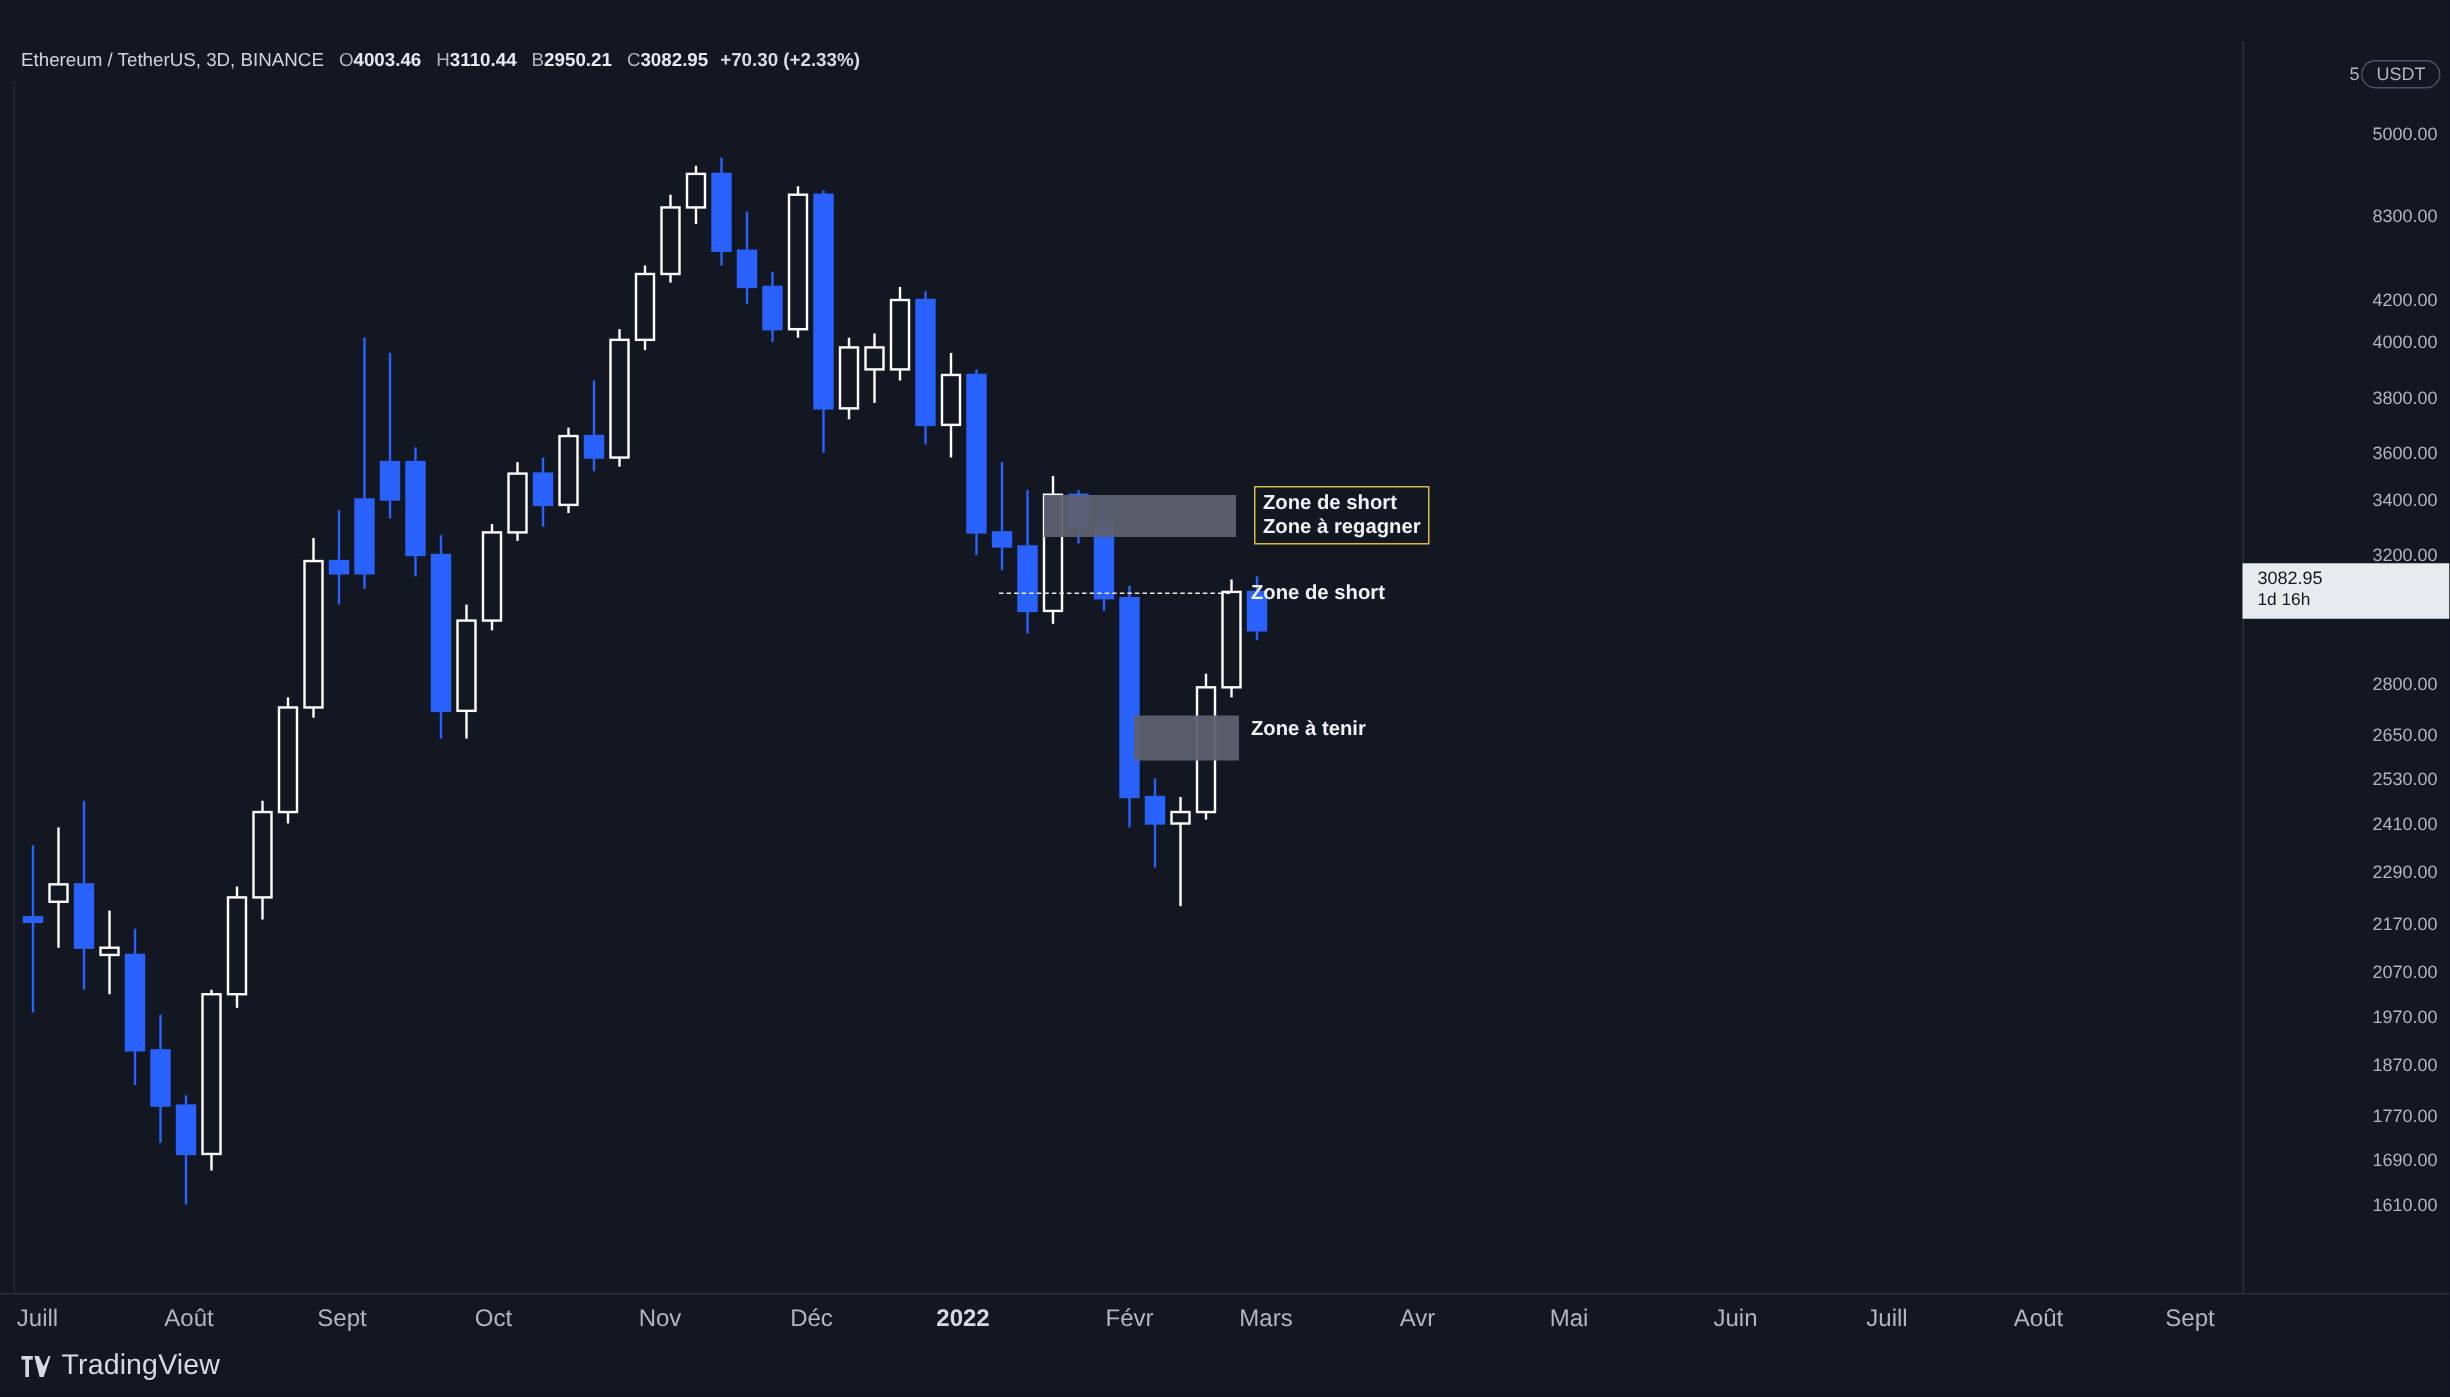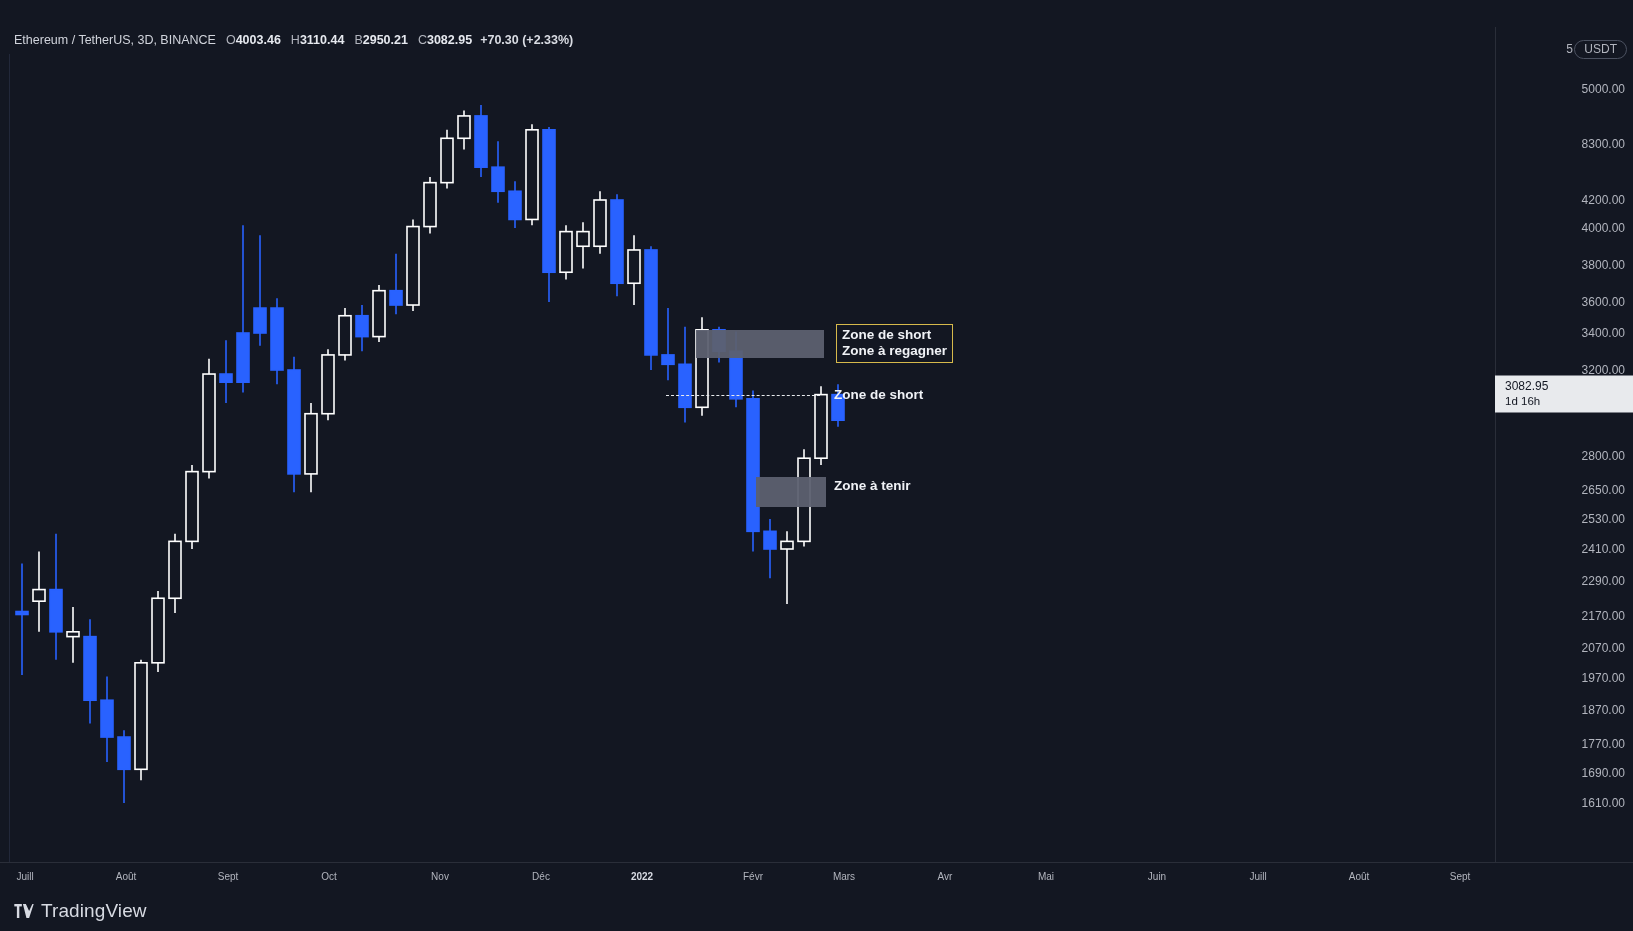--- a/index.html
+++ b/index.html
@@ -47,21 +47,21 @@
     border-left: 1px solid #2a2e39;
   }
   .time-axis {
     position: absolute; left: 0; top: 862px;
     width: 1633px; height: 32px;
     background: #131722;
     border-top: 1px solid #2a2e39;
   }
   .time-axis .tick {
     position: absolute; top: 8px;
-    font-size: 10px; color: #b2b5be; transform: translateX(-50%);
+    font-size: 16px; color: #b2b5be; transform: translateX(-50%);
     white-space: nowrap;
   }
   .time-axis .tick.major { color: #d7dae2; font-weight: bold; }
 
   .price-axis .tick {
     position: absolute; right: 8px;
     font-size: 12px; color: #b2b5be; transform: translateY(-50%);
     white-space: nowrap;
   }
   .unit-pill {

